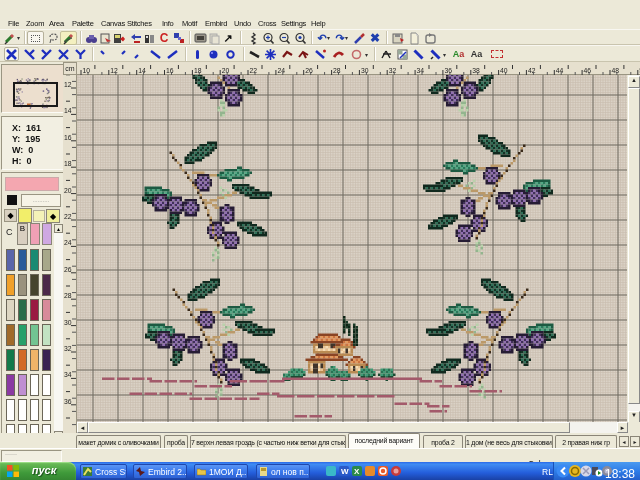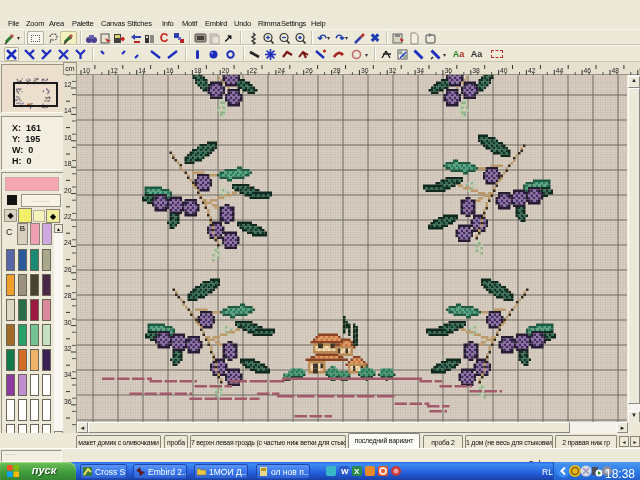--- a/index.html
+++ b/index.html
@@ -91,21 +91,21 @@
   <span style="left:8px">File</span>
       <span style="left:26px">Zoom</span>
       <span style="left:49px">Area</span>
   <span style="left:72px">Palette</span>
       <span style="left:101px">Canvas</span>
       <span style="left:127px">Stitches</span>
   <span style="left:162px">Info</span>
       <span style="left:182px">Motif</span>
       <span style="left:205px">Embird</span>
   <span style="left:234px">Undo</span>
-      <span style="left:258px">Rimma</span>
+      <span style="left:258px">Cross</span>
       <span style="left:281px">Settings</span>
   <span style="left:311px">Help</span>
 </div>
 
 <div class="abs tbar" id="tb1">
       <div class="ic" style="left:2px;width:15px">
         <svg width="13" height="13">
           <line x1="3" y1="10" x2="9" y2="4" stroke="#2c7a2c" stroke-width="3"></line>
           <line x1="8" y1="5" x2="10" y2="3" stroke="#c25050" stroke-width="3"></line>
           <line x1="2" y1="12" x2="4" y2="10" stroke="#333" stroke-width="1.5"></line>

